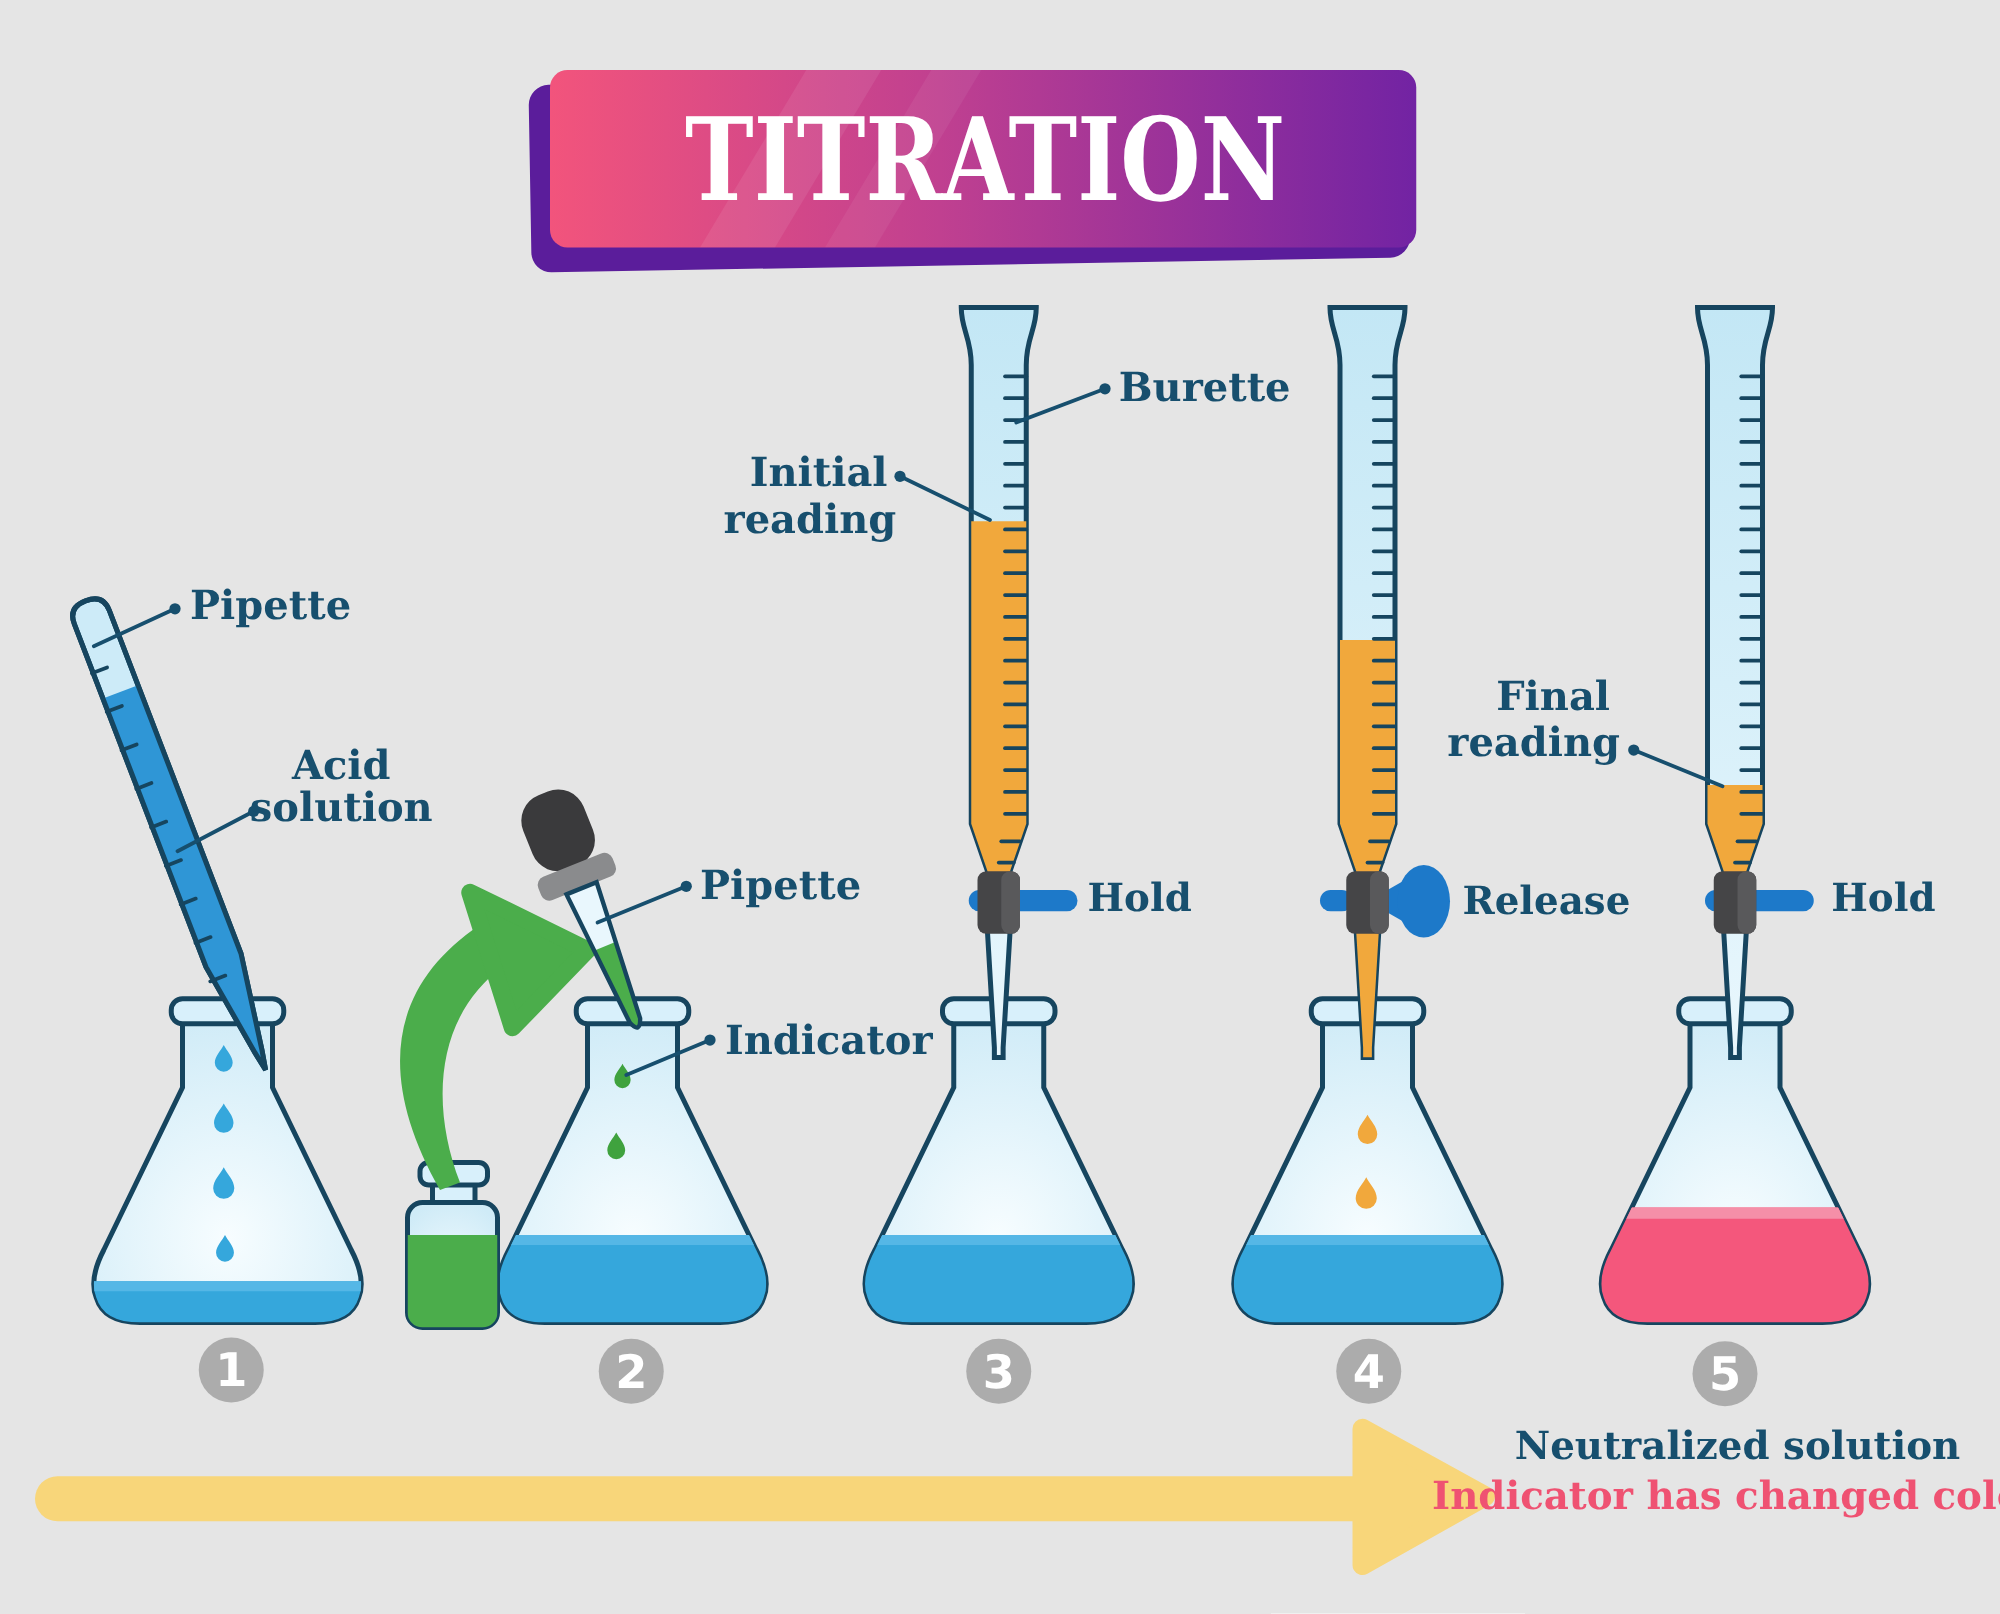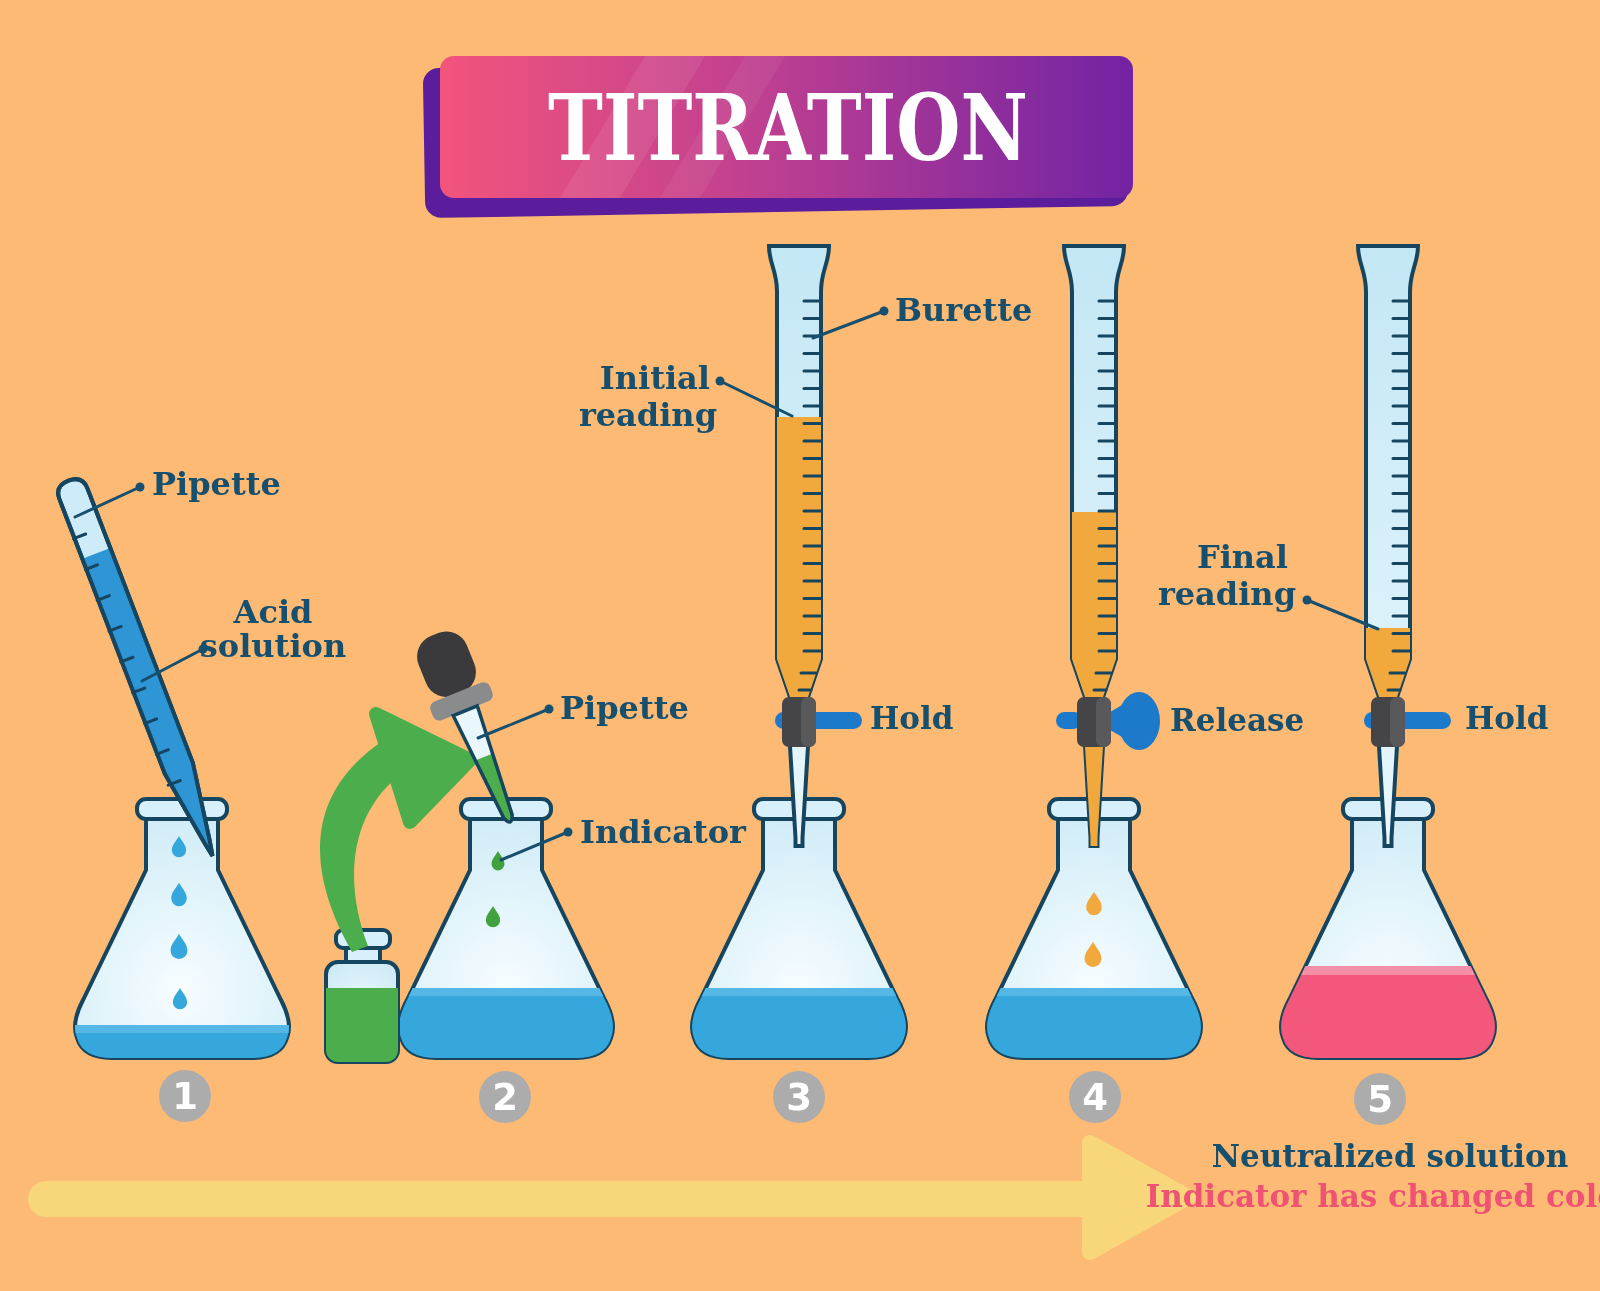--- a/index.html
+++ b/index.html
@@ -1,16 +1,16 @@
 <!DOCTYPE html>
 <html style="--c-ink: #174F6E; --c-outline: #16455F; --c-blue: #35A7DC; --c-blueSurface: #55B7E6; --c-pipetteBlue: #2F96D6; --c-orange: #F1A83C; --c-green: #4BAD4B; --c-greenDrop: #3FA23E; --c-pink: #F4577C; --c-pinkSurface: #F58FA8; --c-pinkText: #EF5272; --c-yellow: #F8D67A; --c-grayCircle: #ACACAC; --c-stopcock: #454547; --c-stopcockLight: #59595B; --c-handleBlue: #1D79C9; --c-dropperBulb: #3A3A3C; --c-dropperCollar: #8A8B8D; --c-glassLight: #CDEBF8; --c-bannerPink: #F2547C; --c-bannerMid: #C04090; --c-bannerPurple: #7223A3; --c-bannerBack: #5B1D9B;"><head>
 <meta charset="utf-8">
 <style>
   html,body{margin:0;padding:0;background:#ffffff;}
-  .stage{position:relative;width:1600px;height:1291px;background:#fdba74;overflow:hidden;
+  .stage{position:relative;width:1600px;height:1291px;background:#e5e5e5;overflow:hidden;
          font-family:"DejaVu Serif",serif;}
   svg{position:absolute;left:0;top:0;}
   .lbl{font:bold 32px "DejaVu Serif",serif;fill:var(--c-ink);}
   .valve-lbl{font:bold 31px "DejaVu Serif",serif;fill:var(--c-ink);}
   .title-txt{font:bold 92px "DejaVu Serif",serif;fill:#ffffff;}
   .footer-navy{font:bold 31px "DejaVu Serif",serif;fill:var(--c-ink);}
   .footer-pink{font:bold 31px "DejaVu Serif",serif;fill:var(--c-pinkText);}
   .num-txt{font:bold 37px "DejaVu Sans",sans-serif;fill:#ffffff;}
   .leader{stroke:var(--c-ink);stroke-width:3;stroke-linecap:round;fill:none;}
   .ldot{fill:var(--c-ink);}

